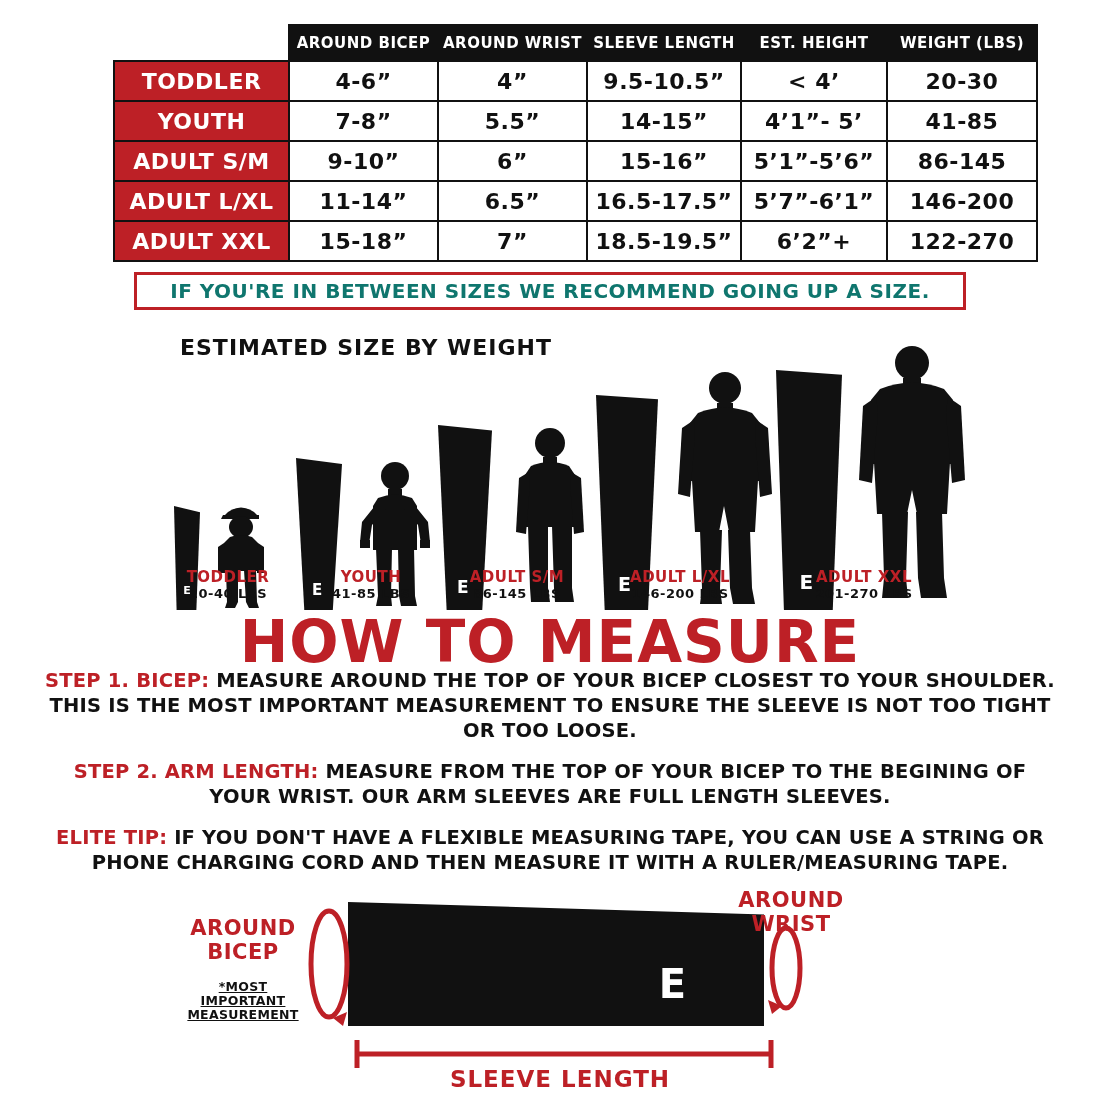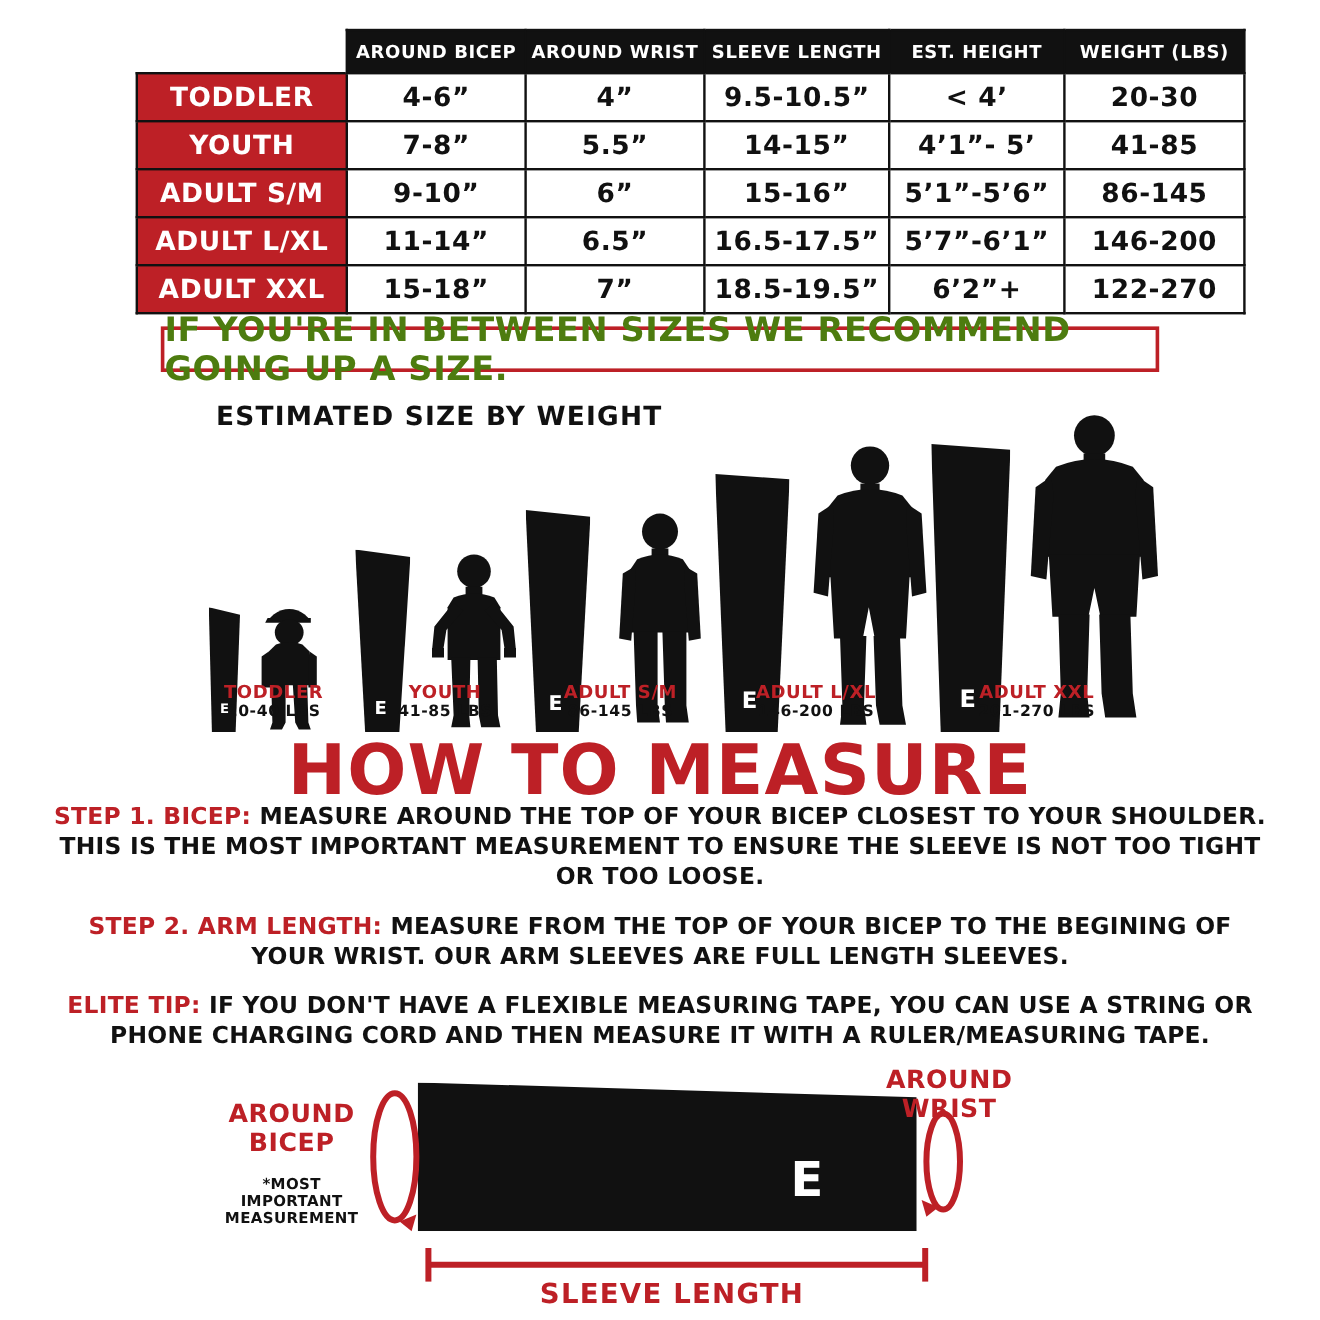--- a/index.html
+++ b/index.html
@@ -66,25 +66,25 @@
     position: absolute;
     left: 134px;
     top: 272px;
     width: 832px;
     height: 38px;
     border: 3px solid #bd2026;
     box-sizing: border-box;
     display: flex;
     align-items: center;
     justify-content: center;
-    font-size: 28px;
-    font-weight: bold;
-    letter-spacing: 0.5px;
-    font-family: "DejaVu Sans", sans-serif;
-    color: #4d7c0f;
+    font-size: 20px;
+    font-weight: bold;
+    letter-spacing: 0.5px;
+    font-family: "DejaVu Sans", sans-serif;
+    color: #0f766e;
   }
 
   
   .est-title {
     position: absolute;
     left: 180px;
     top: 335px;
     font-size: 22px;
     font-weight: bold;
     letter-spacing: 1px;
@@ -219,20 +219,21 @@
     left: 182px;
     top: 100px;
     width: 122px;
     text-align: center;
     font-family: "DejaVu Sans", sans-serif;
     color: #111111;
     font-weight: bold;
     font-size: 12.5px;
     line-height: 14px;
     letter-spacing: 0.3px;
+    text-decoration: underline;
   }
   .lbl-wrist {
     position: absolute;
     left: 726px;
     top: 8px;
     width: 130px;
     text-align: center;
     font-family: "DejaVu Sans", sans-serif;
     color: #bd2026;
     font-weight: bold;

